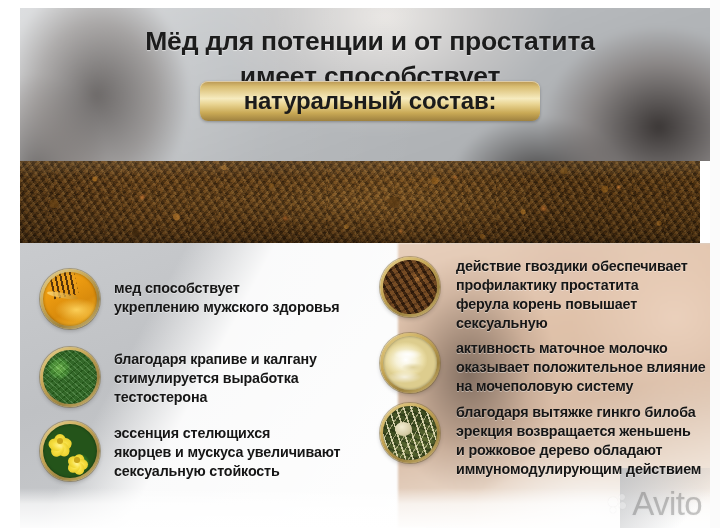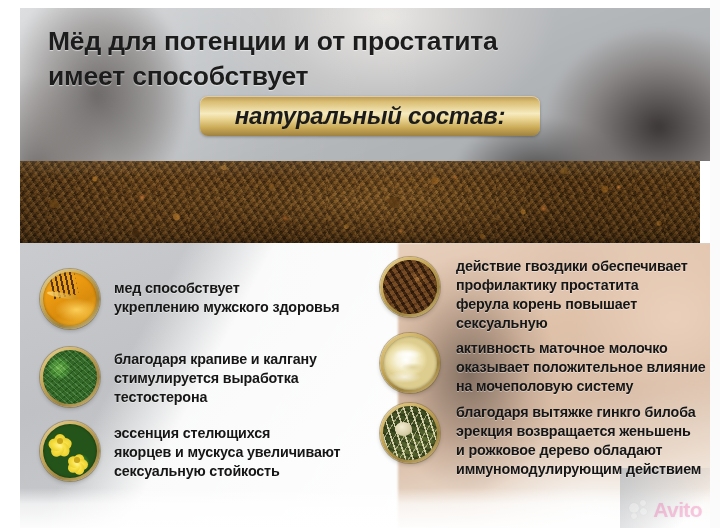--- a/index.html
+++ b/index.html
@@ -51,40 +51,40 @@
       linear-gradient(160deg,#cfd1d3 0%,#bfc2c5 30%,#b2b5b8 58%,#a7aaad 100%);
     filter:blur(3px);
   }
   .hero-sheen{
     position:absolute; inset:0;
     background:linear-gradient(105deg, rgba(255,255,255,.35) 0%, rgba(255,255,255,.05) 38%, rgba(255,255,255,0) 60%);
   }
 
   .hero-title{
     position:absolute; left:0; right:0; top:16px;
-    text-align:left;
+    text-align:center;
     color:#1c1c1c;
     font-size:26.5px;
     font-weight:bold;
     letter-spacing:-0.2px;
     line-height:1.32;
     text-shadow:0 1px 1px rgba(255,255,255,.55);
     padding:0 28px;
   }
   .hero-title .l2{ display:block; }
 
   
   .gold-band{
-    position:absolute; left:50%; top:88px;
+    position:absolute; left:50%; top:73px;
     transform:translateX(-50%);
     width:340px; height:40px;
     border-radius:8px;
     background:linear-gradient(180deg,#b79552 0%,#d9bd72 14%,#f6ebbf 44%,#e9d492 58%,#c9a955 80%,#9e8140 100%);
     box-shadow:0 1px 3px rgba(0,0,0,.28), inset 0 1px 0 rgba(255,255,255,.5);
-    display:flex; align-items:center; justify-content:center;font-style:italic;
+    display:flex; align-items:center; justify-content:center;
   }
   .gold-band span{
     color:#1b1b1b;
     font-size:24px; font-weight:bold;
     letter-spacing:-0.2px;
     white-space:nowrap;
   }
 
   
   .honey-band{
@@ -352,23 +352,23 @@
   }
   .avito .dots s{
     position:absolute; display:block; border-radius:50%;
     background:#ffffff; box-shadow:0 0 1px rgba(120,120,120,.5);
   }
   .avito .dots s:nth-child(1){ left:0;   top:3px;  width:10px; height:10px; }
   .avito .dots s:nth-child(2){ left:11px;top:0;    width:6px;  height:6px; }
   .avito .dots s:nth-child(3){ left:11px;top:8px;  width:7px;  height:7px; }
   .avito .dots s:nth-child(4){ left:2px; top:13px; width:6px;  height:6px; }
   .avito .wm{
-    color:#ec4899;
-    font-size:21px;
-    font-weight:bold;
+    color:#404040;
+    font-size:33px;
+    font-weight:normal;
     letter-spacing:-.6px;
     text-shadow:0 0 2px rgba(140,140,140,.45);
     line-height:1;
   }
 </style>
 </head>
 <body>
 
 <div id="ad">
 

